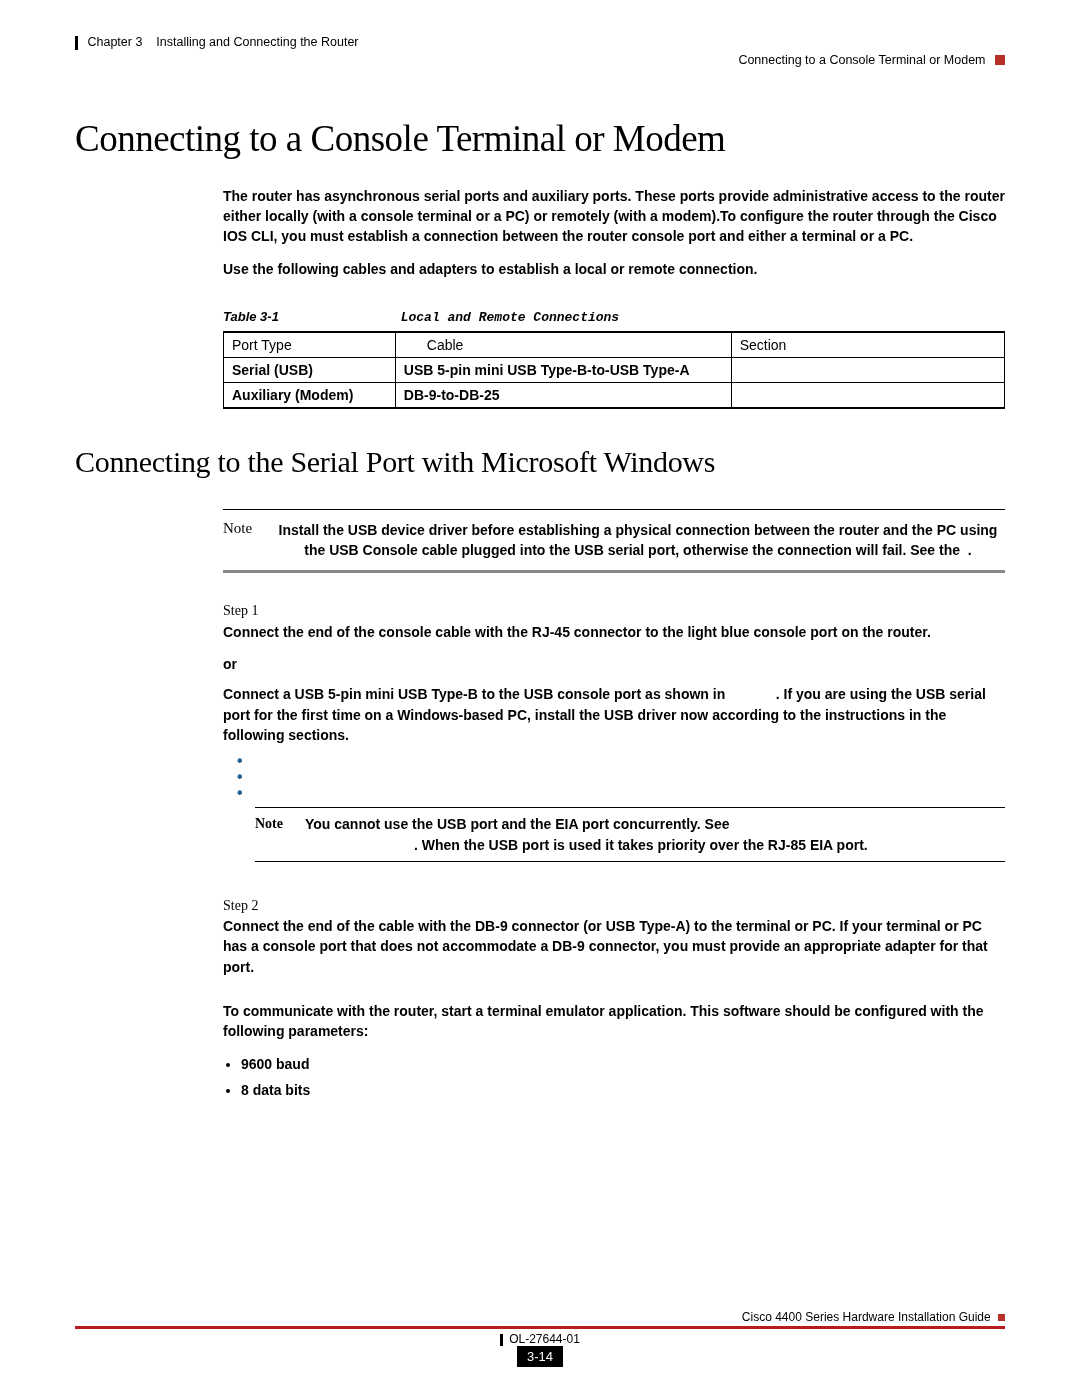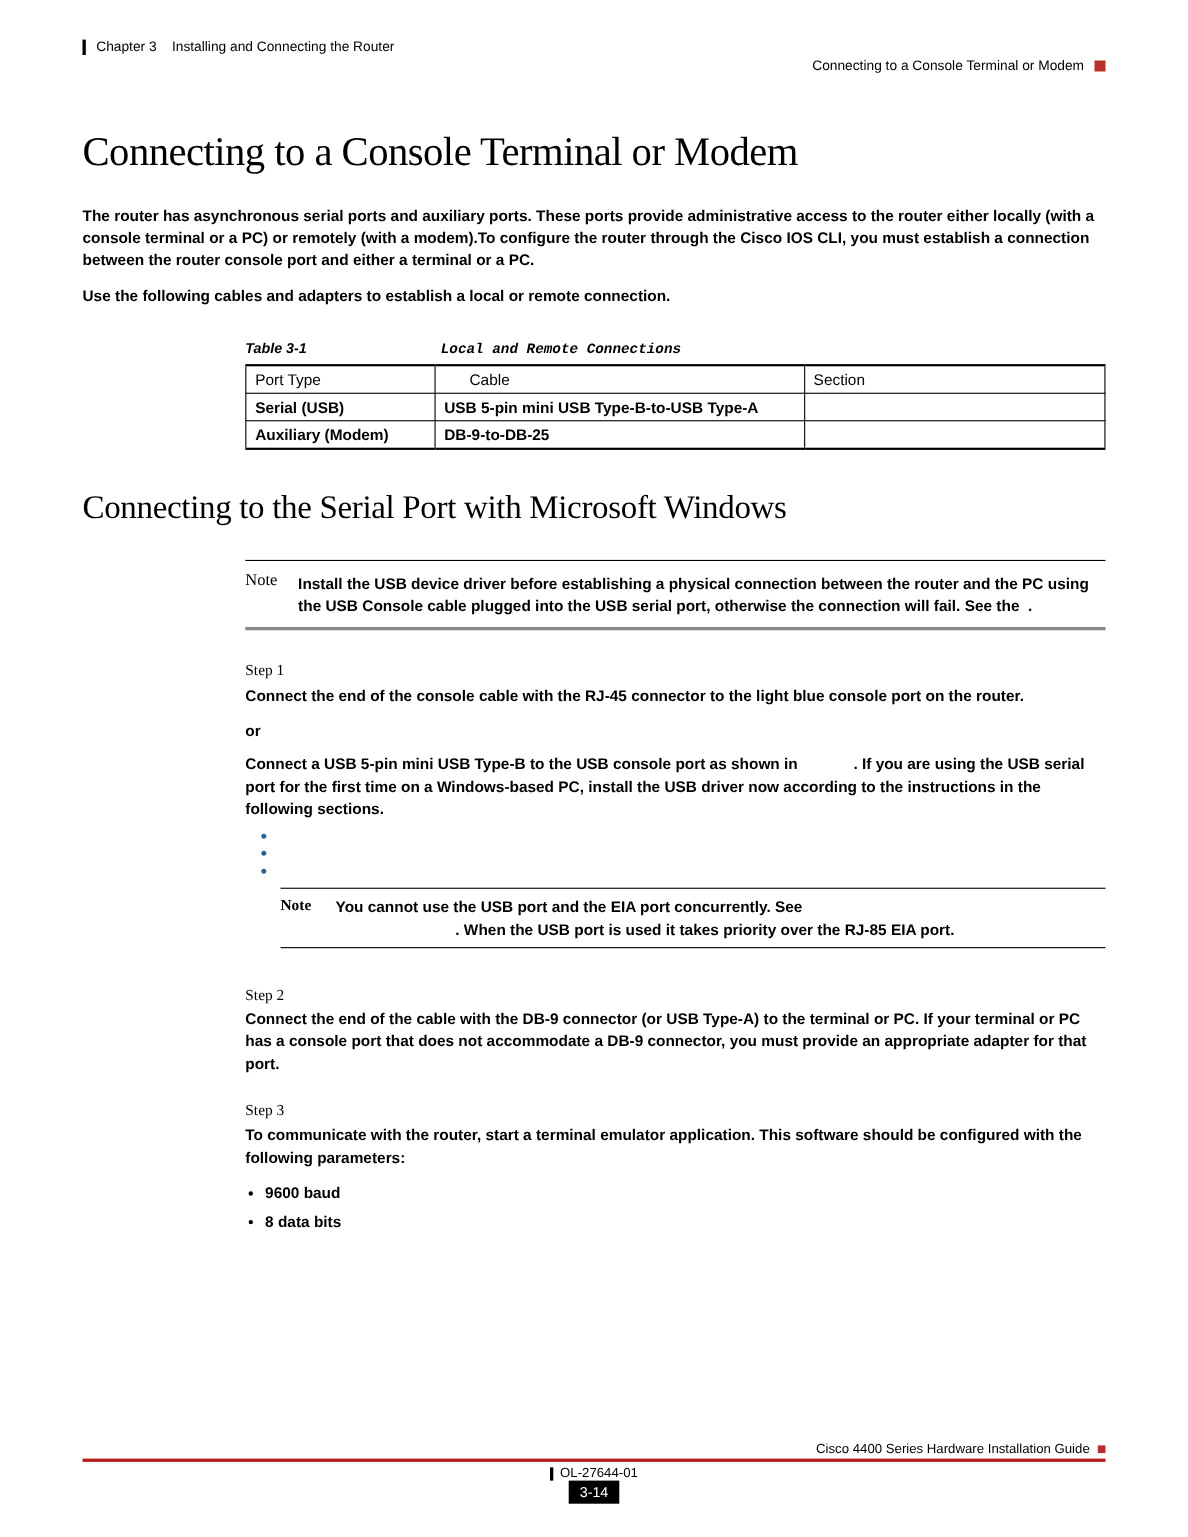--- a/index.html
+++ b/index.html
@@ -52,20 +52,21 @@
     letter-spacing: -0.5px;
   }
   h2.sub-title {
     font-family: "Times New Roman", Times, serif;
     font-weight: normal;
     font-size: 30px;
     margin: 36px 0 18px 0;
     letter-spacing: -0.3px;
   }
   .body-text {
+    margin-left: 148px;
     font-size: 14px;
     line-height: 1.45;
   }
   .body-text p { margin: 0 0 12px 0; }
   .bold { font-weight: bold; }
   .table-caption {
     margin-left: 148px;
     font-size: 13px;
     margin-top: 30px;
     margin-bottom: 6px;
@@ -102,20 +103,21 @@
   .note-label {
     font-family: "Times New Roman", Times, serif;
     font-size: 15px;
     width: 48px;
     flex-shrink:0;
   }
   .note-text {
     font-size: 14px;
     font-weight: bold;
     line-height: 1.45;
+    text-align: center;
   }
   .note-text .link { color: #286090; }
 
   .note-block2 {
     margin-left: 180px;
     border-top: 1px solid #000;
     border-bottom: 1px solid #000;
     padding: 6px 0;
     margin-top: 10px;
     margin-bottom: 22px;
@@ -264,21 +266,20 @@
   </div>
 
   <div class="step-row">
     <div class="step-label">Step 2</div>
     <div class="step-body">
       <p>Connect the end of the cable with the DB-9 connector (or USB Type-A) to the terminal or PC. If your terminal or PC has a console port that does not accommodate a DB-9 connector, you must provide an appropriate adapter for that port.</p>
     </div>
   </div>
 
   <div class="step-row">
-    <div class="step-label">Step 3</div>
     <div class="step-body">
       <p>To communicate with the router, start a terminal emulator application. This software should be configured with the following parameters:</p>
       <ul class="bullet-list">
         <li>9600 baud</li>
         <li>8 data bits</li>
       </ul>
     </div>
   </div>
 
   <div class="footer">

